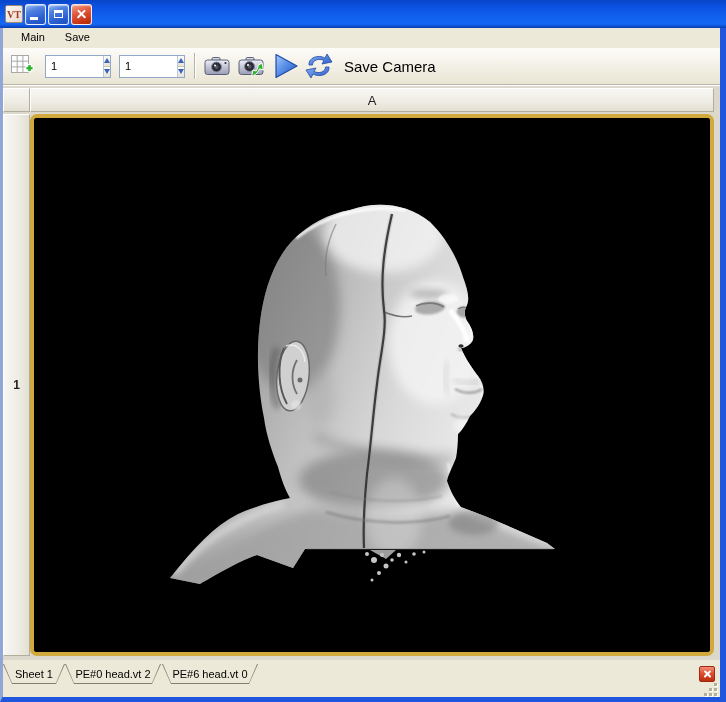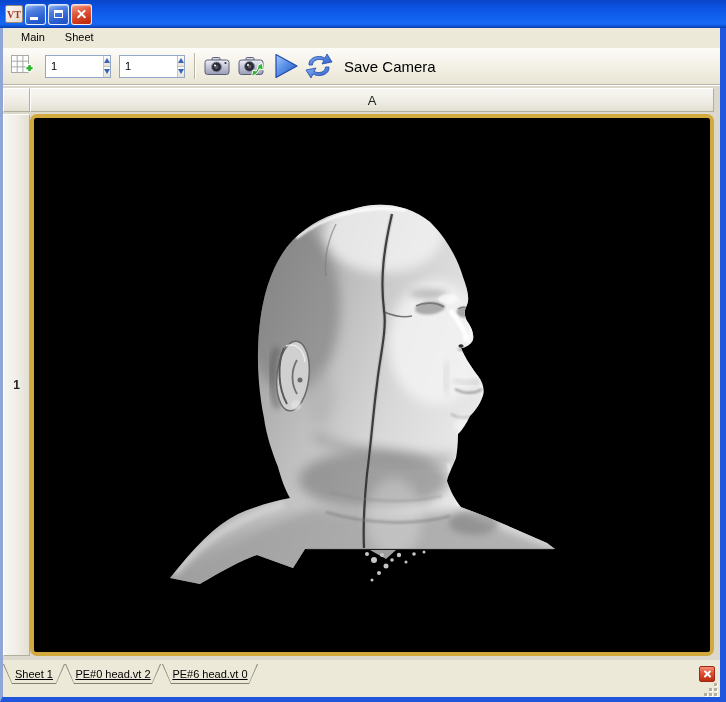--- a/index.html
+++ b/index.html
@@ -89,21 +89,21 @@
   }
 
   
   .tabbar { position:absolute; left:0; right:0; top:632px; height:26px; background:#ECE9D8; }
   .tab { position:absolute; cursor:default; }
   .tab .shape { position:absolute; inset:0; clip-path:polygon(0 0,100% 0,calc(100% - 9px) 100%,9px 100%); background:#807e6c; }
   .tab .shape i { position:absolute; inset:0 1px 1px 1px; display:block;
     clip-path:polygon(0 0,100% 0,calc(100% - 8px) 100%,8px 100%); background:#ece9d8; }
   .tab.active .shape i { background:#fbfaf6; }
   .tab .lbl { position:relative; z-index:1; display:flex; align-items:center; justify-content:center;
-    width:100%; height:100%; font-size:11px; color:#000; text-decoration:underline; }
+    width:100%; height:100%; font-size:11px; color:#000; }
   .tab.active .lbl { text-decoration:none; }
   .tab-close {
     position:absolute; left:696px; top:6px; width:16px; height:16px; border-radius:2px;
     border:1px solid #a02810; background:linear-gradient(180deg,#f2907a,#de4f33 45%,#bb2d0e);
     }
   .tab-close .glyph-x1,.tab-close .glyph-x2 { left:2.5px; top:6px; width:9px; height:2.2px; }
 
   
   .statusbar { position:absolute; left:0; right:0; top:658px; height:11px; background:#ECE9D8; }
   .grip { position:absolute; right:3px; bottom:1px; width:14px; height:12px; }
@@ -127,21 +127,21 @@
     <div class="win-btn close">
         <span class="glyph-x1"></span>
         <span class="glyph-x2"></span>
       </div>
   </div>
 
   <div class="wbody">
 
     <div class="menubar">
       <div class="menu-item">Main</div>
-      <div class="menu-item">Sheet</div>
+      <div class="menu-item">Save</div>
     </div>
 
     <div class="toolbar">
       <div class="tool-btn">
         <svg width="24" height="24" viewBox="0 0 24 24">
           <rect x="1.5" y="1.5" width="17" height="17" fill="#fdfdfd" stroke="#a8a8a8"></rect>
           <path d="M7.2 1.5 V18.5 M12.9 1.5 V18.5 M1.5 7.2 H18.5 M1.5 12.9 H18.5" stroke="#a8a8a8" fill="none"></path>
           <g stroke="#ffffff" stroke-width="1.2">
             <rect x="16" y="12.5" width="7" height="3.4" rx="0.5" fill="#2fb32f"></rect>
             <rect x="17.8" y="10.7" width="3.4" height="7" rx="0.5" fill="#2fb32f"></rect>

